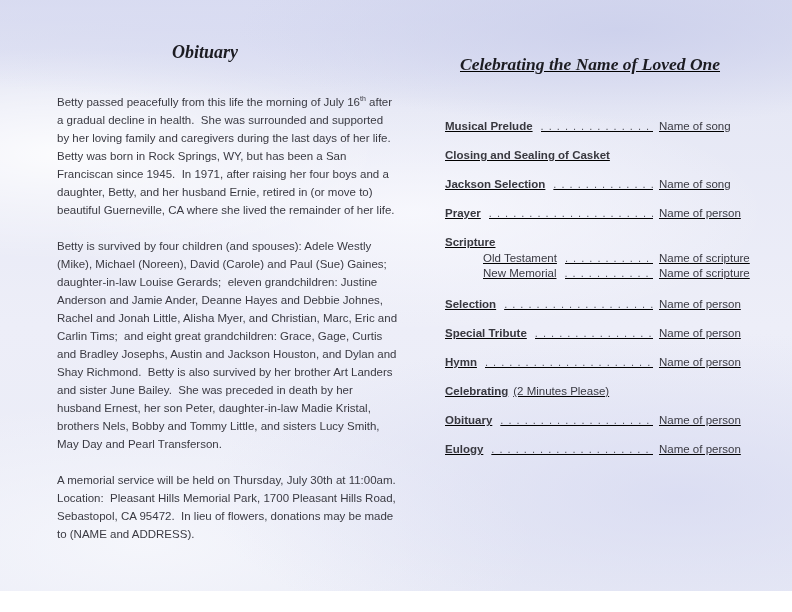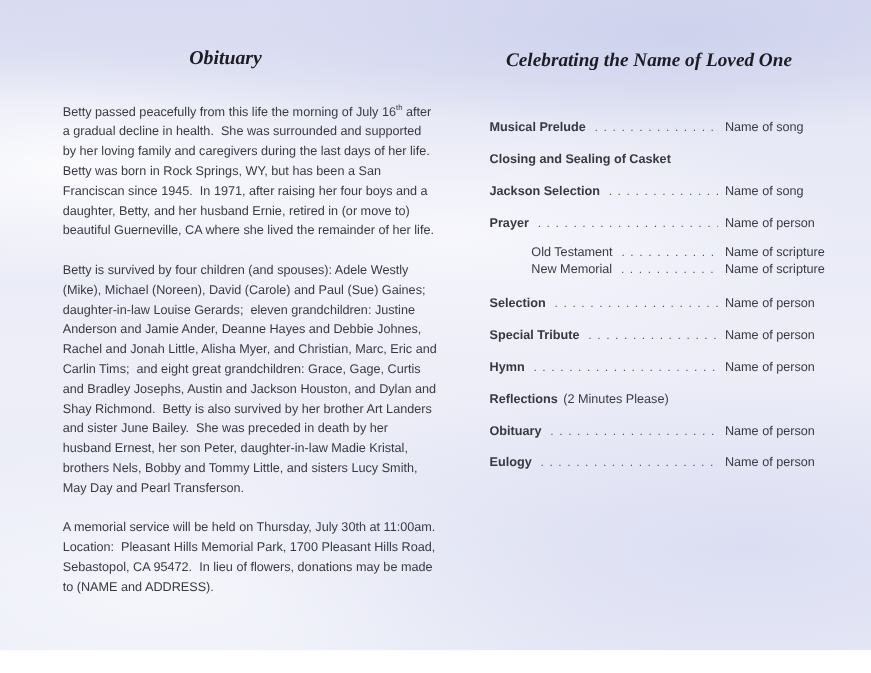--- a/index.html
+++ b/index.html
@@ -27,21 +27,21 @@
   }
   .left-col .page-title{width:296px;margin:0 0 30px 0;}
   .body-par{
     margin:0 0 18px 0;
     font-size:11.5px;line-height:18px;
     color:#3a3a42;
     white-space:pre-wrap;
   }
   .body-par sup{font-size:7px;line-height:0;vertical-align:super;}
   
-  .right-col{position:absolute;left:445px;top:44px;width:318px;}
+  .right-col{position:absolute;left:445px;top:54px;width:318px;text-decoration:underline;}
   .right-col .page-title{width:290px;font-size:17.5px;margin:0 0 42px 0;}
   .svc-row{
     display:flex;align-items:center;
     font-size:11.5px;line-height:18px;
     margin-bottom:11px;
     color:#3a3a42;
   }
   .svc-label{font-weight:bold;color:#38383f;white-space:nowrap;}
   .svc-suffix{margin-left:5px;white-space:nowrap;}
   .dots{
@@ -96,20 +96,23 @@
       <span class="svc-value">Name of song</span>
     </div>
 
     <div class="svc-row">
       <span class="svc-label">Prayer</span>
       <span class="dots">. . . . . . . . . . . . . . . . . . . . . . . . . . . . . . . . . . . . . . . . . . . . . . . . . . . . . . . . . . . .</span>
       <span class="svc-value">Name of person</span>
     </div>
 
     <div class="scripture-block">
+      <div class="svc-row">
+        <span class="svc-label">Scripture</span>
+      </div>
       <div class="svc-subrow">
         <span class="sub-indent"></span>
         <span class="sub-label">Old Testament</span>
         <span class="dots">. . . . . . . . . . . . . . . . . . . . . . . . . . . . . . . . . . . . . . . . . . . . . . . . . . . . . . . . . . . .</span>
         <span class="svc-value">Name of scripture</span>
       </div>
       <div class="svc-subrow">
         <span class="sub-indent"></span>
         <span class="sub-label">New Memorial</span>
         <span class="dots">. . . . . . . . . . . . . . . . . . . . . . . . . . . . . . . . . . . . . . . . . . . . . . . . . . . . . . . . . . . .</span>
@@ -129,21 +132,21 @@
       <span class="svc-value">Name of person</span>
     </div>
 
     <div class="svc-row">
       <span class="svc-label">Hymn</span>
       <span class="dots">. . . . . . . . . . . . . . . . . . . . . . . . . . . . . . . . . . . . . . . . . . . . . . . . . . . . . . . . . . . .</span>
       <span class="svc-value">Name of person</span>
     </div>
 
     <div class="svc-row">
-      <span class="svc-label">Reflections</span>
+      <span class="svc-label">Celebrating</span>
       <span class="svc-suffix">(2 Minutes Please)</span>
     </div>
 
     <div class="svc-row">
       <span class="svc-label">Obituary</span>
       <span class="dots">. . . . . . . . . . . . . . . . . . . . . . . . . . . . . . . . . . . . . . . . . . . . . . . . . . . . . . . . . . . .</span>
       <span class="svc-value">Name of person</span>
     </div>
 
     <div class="svc-row">

